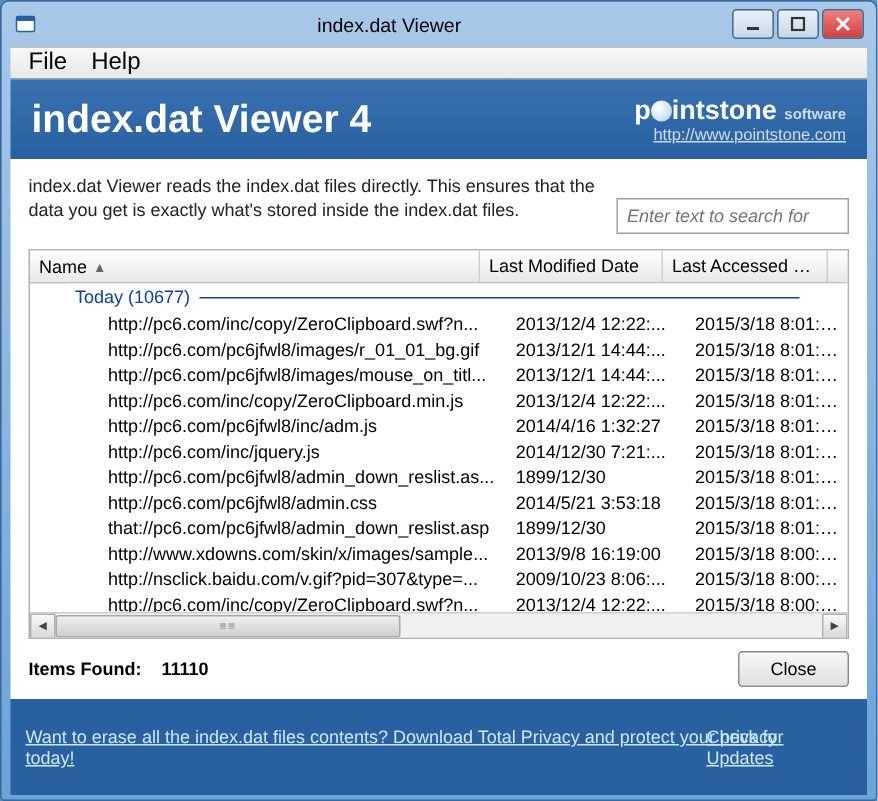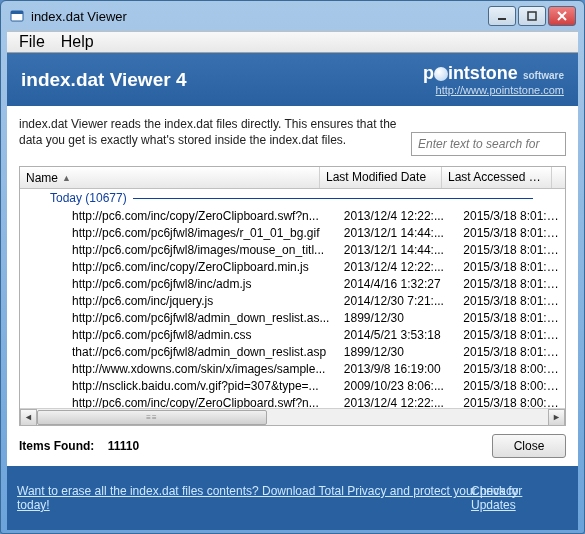--- a/index.html
+++ b/index.html
@@ -1,32 +1,32 @@
 <!DOCTYPE html>
 <html><head>
 <meta charset="utf-8">
 <style>
 * { box-sizing: border-box; margin: 0; padding: 0; font-family: "Segoe UI", Tahoma, sans-serif; }
 body { background: #5a8cc5; width: 585px; height: 534px; overflow: hidden; position: relative; }
 
 .window { position: absolute; top: 0; left: 0; width: 585px; height: 534px; background: linear-gradient(to bottom, #a8c8e8 0%, #6ba3da 100%); border: 1px solid #3a6a9a; border-radius: 6px 6px 3px 3px; }
 
-.titlebar { height: 30px; display: flex; align-items: center; padding: 0 8px; }
+.titlebar { height: 30px; display: flex; align-items: center; padding: 0 8px; text-align: center; }
 .title-icon { width: 16px; height: 16px; margin-right: 6px; }
 .title-icon svg { width: 16px; height: 16px; }
 .title-text { font-size: 13px; color: #000; flex: 1; }
 .window-controls { display: flex; gap: 2px; }
 .wc-btn { width: 28px; height: 20px; border: 1px solid #4a6a8a; background: linear-gradient(to bottom, #e8f0f8, #c8d8e8); border-radius: 3px; display: flex; align-items: center; justify-content: center; font-size: 11px; cursor: default; }
 .wc-btn.close { background: linear-gradient(to bottom, #f08080, #d04040); color: #fff; }
 
 .menubar { height: 22px; background: linear-gradient(to bottom, #f8f8f8, #e8e8e8); border-top: 1px solid #c0c0c0; border-bottom: 1px solid #a0a0a0; display: flex; align-items: center; padding: 0 4px; margin: 0 6px; }
 .menu-item { padding: 18px 8px; font-size: 16px; cursor: default; }
 
 .header-band { background: linear-gradient(to bottom, #3870b0, #2860a0); margin: 0 6px; padding: 10px 14px; display: flex; align-items: center; justify-content: space-between; }
-.app-title { color: #fff; font-size: 19px; font-weight: 600; }
+.app-title { color: #fff; font-size: 26px; font-weight: 600; }
 .brand { text-align: right; color: #fff; font-size: 11px; }
 .brand .logo { font-size: 18px; font-weight: bold; }
 .brand .logo .o { display:inline-block; width:14px; height:14px; border-radius:50%; background: radial-gradient(circle at 35% 35%, #fff, #b0d0f0); vertical-align: -2px; }
 .brand .software { font-size: 10px; color: #cde; }
 .brand a { color: #cde; text-decoration: underline; display: block; }
 
 .content-area { background: #fff; margin: 0 6px; padding: 10px 12px 8px 12px; height: 360px; display: flex; flex-direction: column; }
 .intro-row { display: flex; align-items: flex-start; gap: 10px; }
 .intro-text { font-size: 12px; color: #222; flex: 1; line-height: 1.35; }
 .search-box { width: 155px; height: 24px; border: 1px solid #a0a0a0; padding: 2px 6px; font-size: 12px; color: #888; font-style: italic; margin-top: 16px; }

